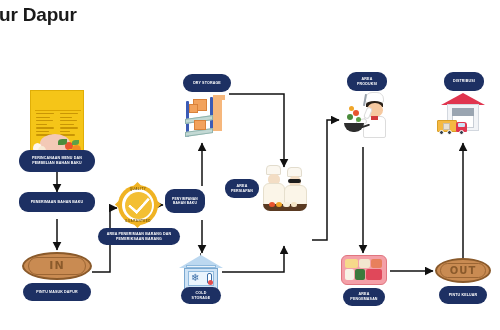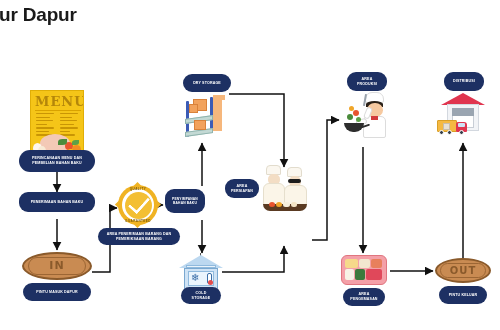--- a/index.html
+++ b/index.html
@@ -232,21 +232,20 @@
       <path d="M363,147 L363,253"></path>
 
       <path d="M390,271 L433,271"></path>
 
       <path d="M463,258 L463,143"></path>
     </g>
   </svg>
 
   <div class="node" style="left:30px;top:90px;">
     <div class="menu-poster">
-      <div class="menu-word">MENU</div>
       <div class="menu-rule" style="left:4px;top:19px;width:46px;"></div>
       <div class="menu-col" style="left:5px;">
         <div class="menu-line" style="width:18px"></div>
           <div class="menu-line" style="width:14px"></div>
         <div class="menu-line" style="width:17px"></div>
           <div class="menu-line" style="width:11px"></div>
         <div class="menu-line" style="width:18px"></div>
           <div class="menu-line" style="width:13px"></div>
         <div class="menu-line" style="width:16px"></div>
       </div>

